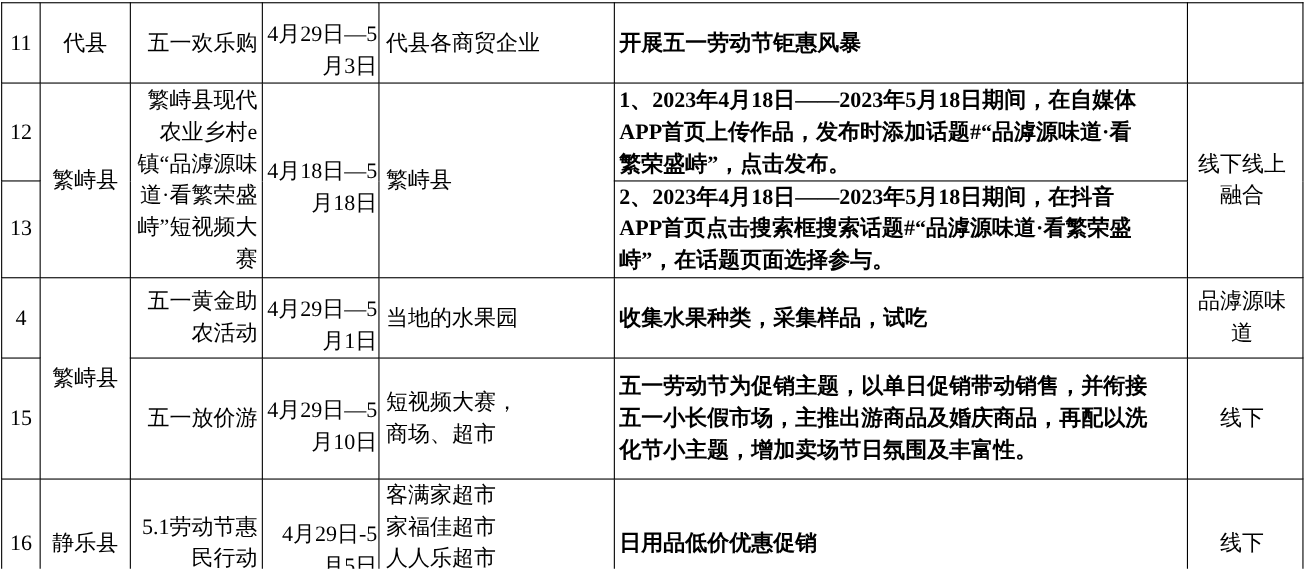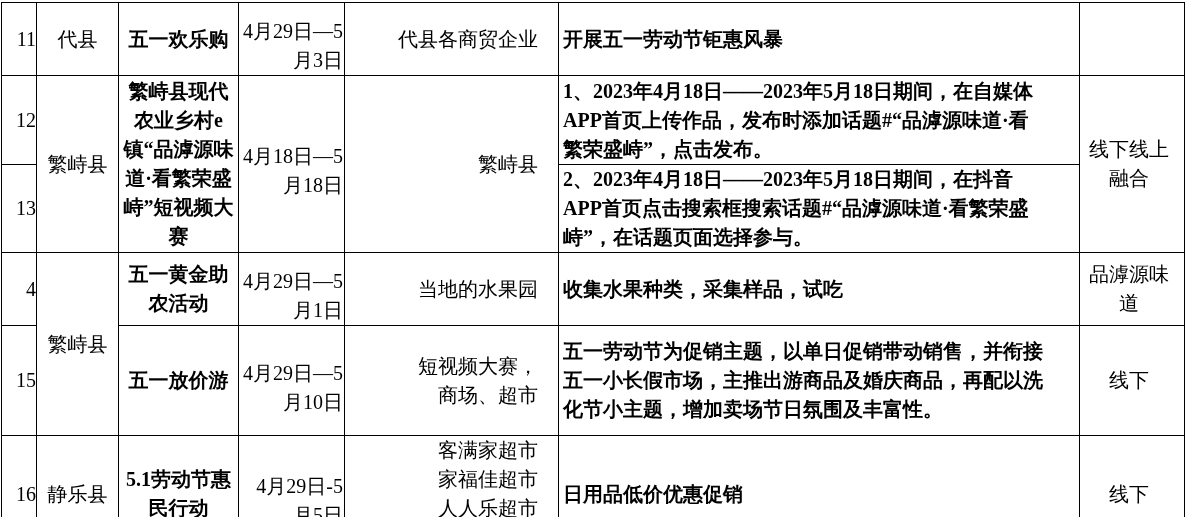--- a/index.html
+++ b/index.html
@@ -20,25 +20,25 @@
   }
   td {
     border: 1.5px solid #000;
     font-size: 20px;
     line-height: 29px;
     vertical-align: middle;
     padding: 0 6px;
     overflow: hidden;
     word-break: break-word;
   }
-  td.c-no     { text-align: right; padding: 0; }
+  td.c-no     { text-align: center; padding: 0; }
   td.c-county { text-align: center; padding: 0 6px; }
-  td.c-act    { padding: 0 4px; text-align: center; font-weight: bold; }
+  td.c-act    { padding: 0 4px; text-align: right; }
   td.c-date   { padding: 14px 1px 0 2px; text-align: right; }
-  td.c-loc    { padding: 0 20px; text-align: right; white-space: pre-line; margin-left: 28px; }
+  td.c-loc    { padding: 0 6px; text-align: left; white-space: pre-line; margin-left: 28px; }
   td.c-desc   { padding: 0 34px 0 4px; text-align: left; font-weight: bold; }
   td.c-fmt    { padding: 0 12px 0 6px; text-align: center; }
   tr.h54  { height: 54px; }
   tr.h89  { height: 89px; }
   tr.h87  { height: 87px; }
   tr.h110 { height: 110px; }
   tr.h116 { height: 116px; }
 </style>
 </head>
 <body>

